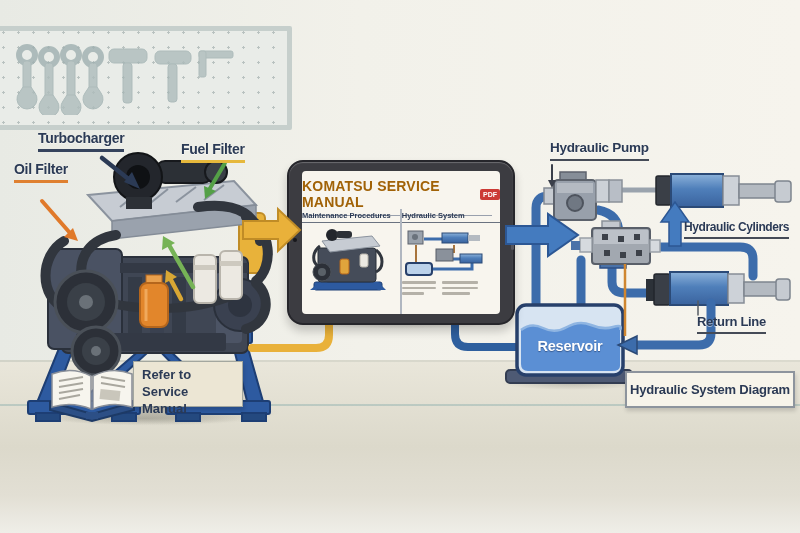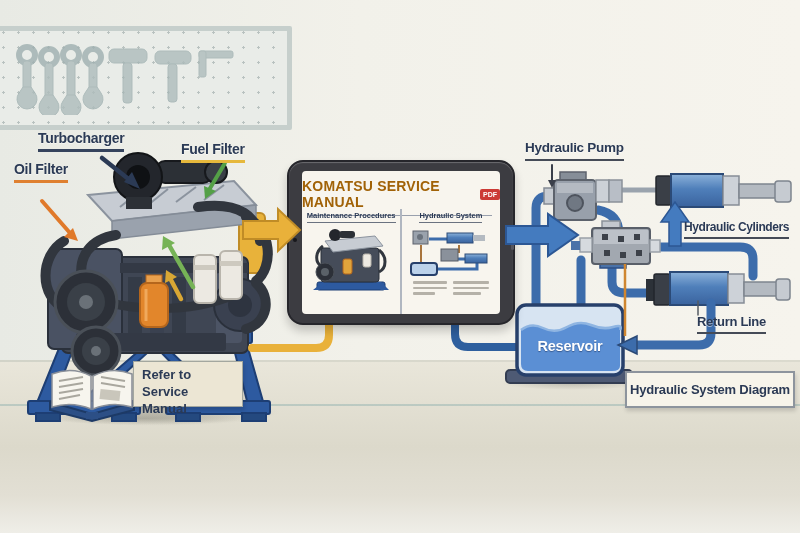--- a/index.html
+++ b/index.html
@@ -44,21 +44,21 @@
   #tablet{left:287px;top:160px;width:224px;height:161px;background:#3c3c41;border:2px solid #26262b;
     border-radius:16px;box-shadow:0 6px 10px rgba(0,0,0,.2), inset 0 1px 1px rgba(255,255,255,.25);}
   #tablet-cam{left:4px;top:76px;width:4px;height:4px;border-radius:50%;background:#17171b;}
   #tablet-btn{right:-1px;top:66px;width:3px;height:22px;border-radius:2px;background:#56565e;}
   #screen{left:13px;top:9px;right:13px;bottom:9px;background:#f8f5ee;border-radius:4px;overflow:hidden;}
   #screen-head{display:flex;align-items:center;justify-content:center;gap:5px;padding-top:7px;}
   #manual-title{font-size:14px;font-weight:800;color:#a16207;letter-spacing:.2px;}
   #pdf-badge{background:#cc3a35;color:#fff;font-size:7px;font-weight:700;padding:2px 3px;border-radius:2px;}
   #head-rule{height:0;border-top:1.5px solid #99a0ad;margin:5px 8px 0 8px;}
   #cols{display:flex;position:absolute;left:0;right:0;top:34px;bottom:0;}
-  .col{flex:1;display:flex;flex-direction:column;align-items:center;}
+  .col{flex:1;display:flex;flex-direction:column;}
   #col-div{width:1.5px;background:#b0b6c0;margin-top:4px;}
   .col-head{font-size:7.5px;font-weight:700;color:#2b3a55;margin-top:6px;
     border-bottom:1px solid #6a7280;padding-bottom:2px;}
   .ph-lines{display:flex;gap:6px;margin-top:4px;}
   .ph-g{display:flex;flex-direction:column;gap:3px;}
   .ph-g i{display:block;height:2.5px;background:#b5b1a8;border-radius:1px;}
 
   svg{display:block;}
   .overlay{left:0;top:0;pointer-events:none;}
 
@@ -389,21 +389,21 @@
 
   <div class="abs lbl" style="left:38px;top:131px">
     <span class="u u-navy">Turbocharger</span>
   </div>
   <div class="abs lbl" style="left:181px;top:142px">
     <span class="u u-yellow">Fuel Filter</span>
   </div>
   <div class="abs lbl" style="left:14px;top:162px">
     <span class="u u-orange">Oil Filter</span>
   </div>
-  <div class="abs lbl" style="left:525px;top:141px;font-size:13.5px">
+  <div class="abs lbl" style="left:550px;top:141px;font-size:13.5px">
     <span class="u u-dark">Hydraulic Pump</span>
   </div>
   <div class="abs lbl" style="left:684px;top:221px;font-size:12px;letter-spacing:-.4px">
     <span class="u u-dark">Hydraulic Cylinders</span>
   </div>
   <div class="abs lbl" style="left:697px;top:315px;font-size:13px">
     <span class="u u-dark">Return Line</span>
   </div>
   <div id="reservoir-label" class="abs">Reservoir</div>
 

